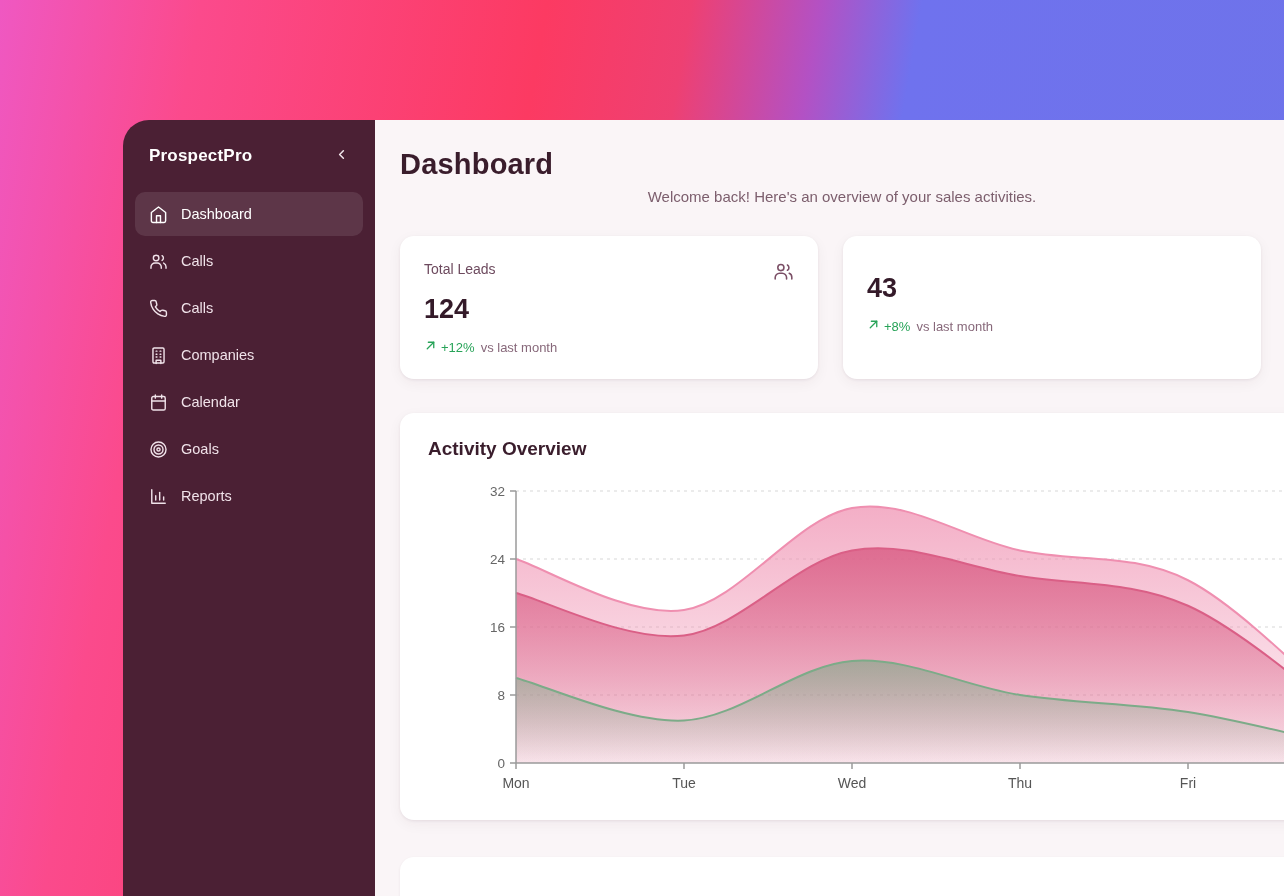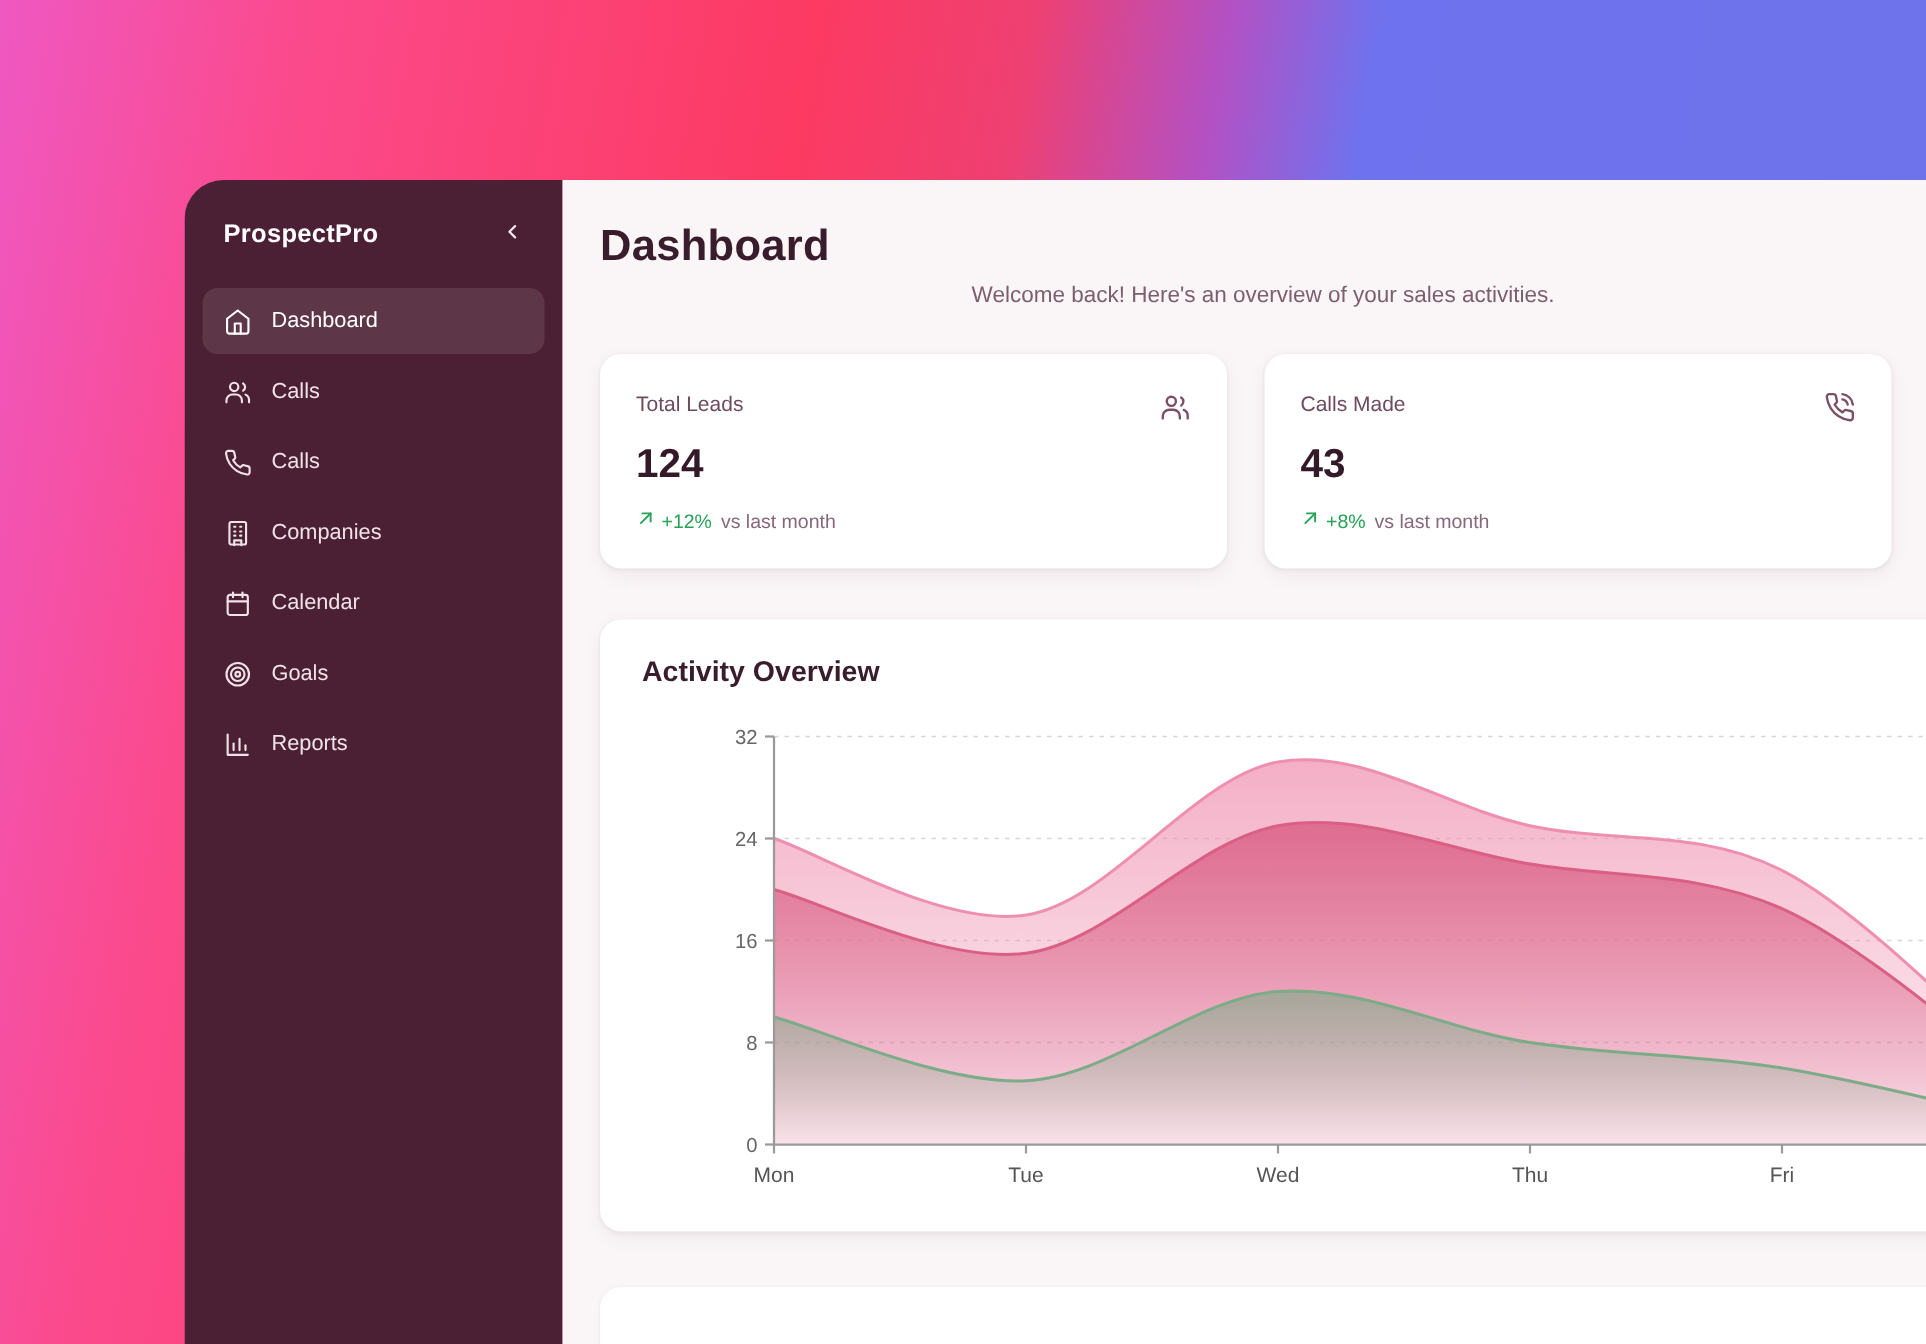--- a/index.html
+++ b/index.html
@@ -201,30 +201,20 @@
                   <line x1="6" y1="18" x2="18" y2="6"></line>
                   <polyline points="8 6 18 6 18 16"></polyline>
                 </svg></span>
             <span>+12%</span>
           </span>
           <span class="trend-suffix">vs last month</span>
         </div>
       </div>
 
       <div class="stat-card">
-        <div class="stat-top">
-          <span class="stat-label">Calls Made</span>
-          <span class="stat-icon">
-            <svg viewBox="0 0 24 24" fill="none" stroke="currentColor" stroke-width="1.8" stroke-linecap="round" stroke-linejoin="round">
-                <path d="M22 16.92v3a2 2 0 0 1-2.18 2 19.79 19.79 0 0 1-8.63-3.07 19.5 19.5 0 0 1-6-6A19.79 19.79 0 0 1 2.12 4.18 2 2 0 0 1 4.11 2h3a2 2 0 0 1 2 1.72c.13.96.36 1.9.7 2.81a2 2 0 0 1-.45 2.11L8.09 9.91a16 16 0 0 0 6 6l1.27-1.27a2 2 0 0 1 2.11-.45c.91.34 1.85.57 2.81.7A2 2 0 0 1 22 16.92z"></path>
-                <path d="M14.05 2a9 9 0 0 1 7.95 7.94"></path>
-                <path d="M14.05 6a5 5 0 0 1 4 3.95"></path>
-              </svg>
-          </span>
-        </div>
         <div class="stat-value">43</div>
         <div class="stat-trend">
           <span class="trend-up">
             <span><svg viewBox="0 0 24 24" fill="none" stroke="currentColor" stroke-width="2.4" stroke-linecap="round" stroke-linejoin="round">
                   <line x1="6" y1="18" x2="18" y2="6"></line>
                   <polyline points="8 6 18 6 18 16"></polyline>
                 </svg></span>
             <span>+8%</span>
           </span>
           <span class="trend-suffix">vs last month</span>

